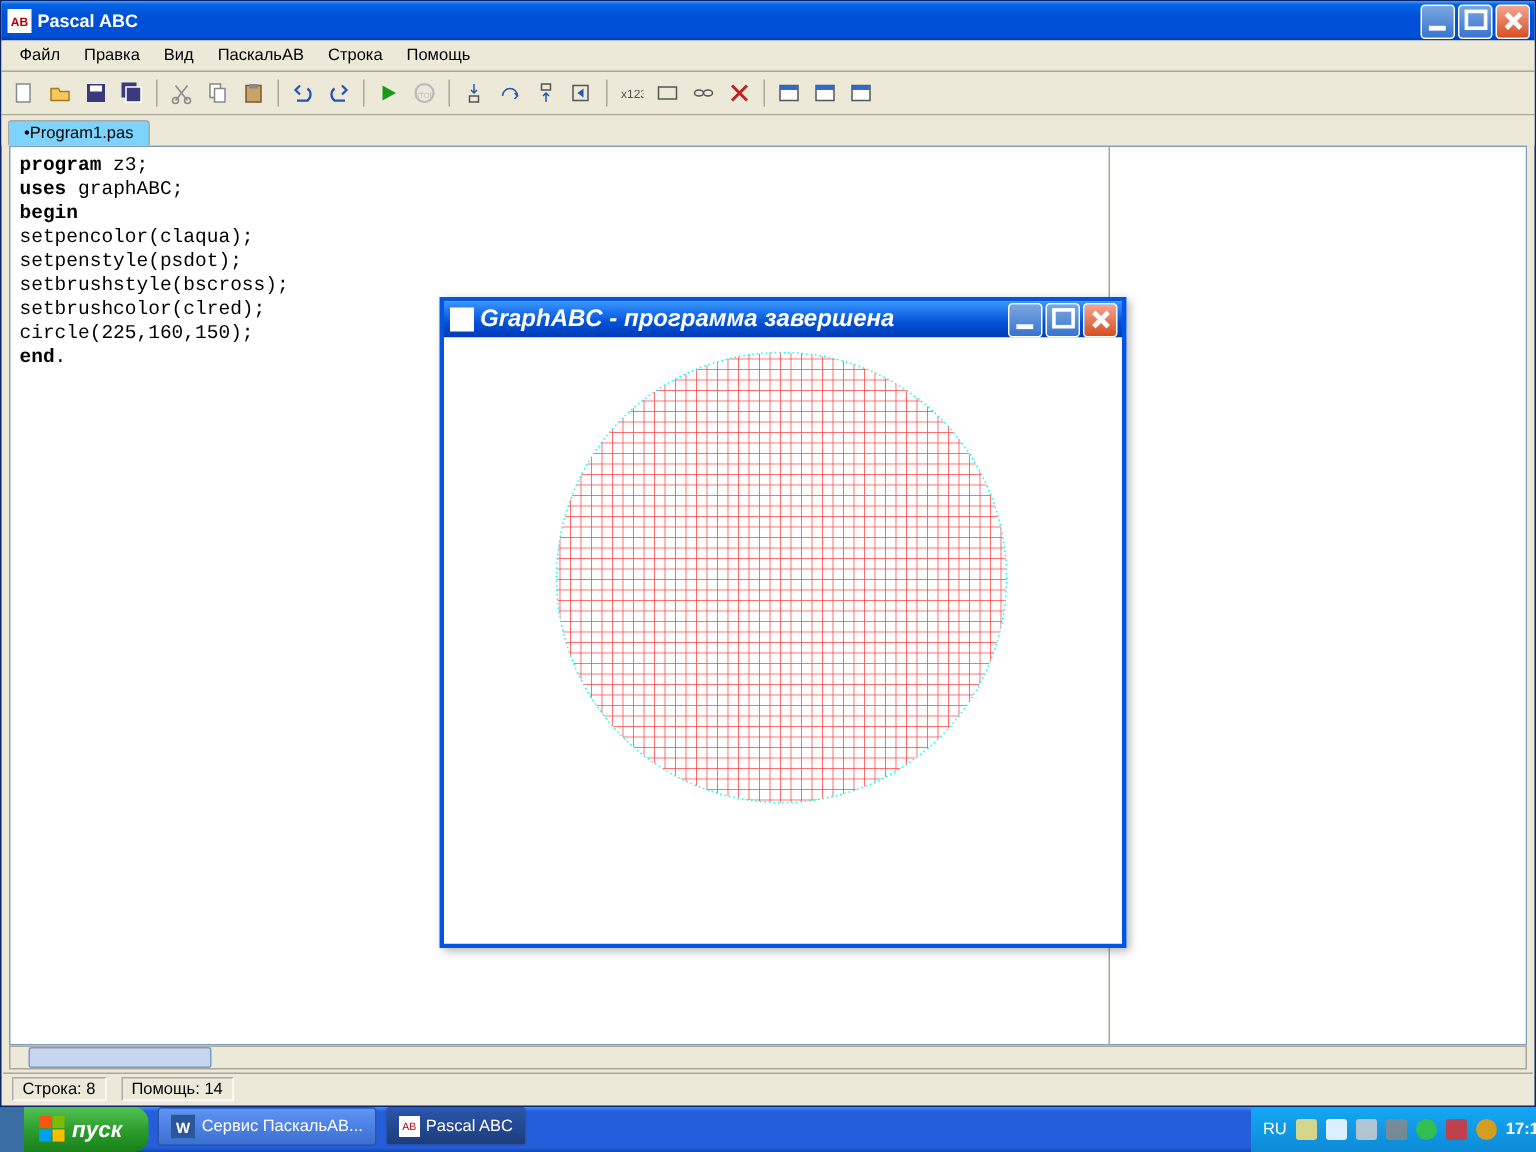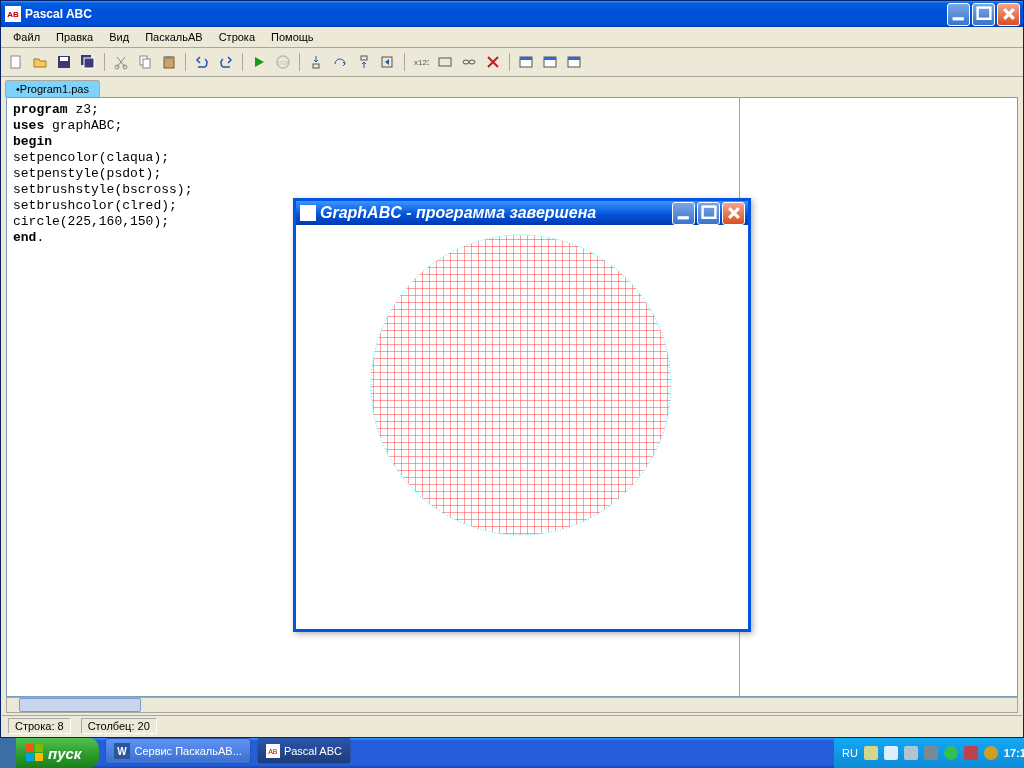--- a/index.html
+++ b/index.html
@@ -241,22 +241,22 @@
     <div class="h-scroll">
         <div class="thumb"></div>
       </div>
 
     <div class="ide-status">
       <span class="status-cell">
         <span>Строка:</span>
         <span>8</span>
       </span>
       <span class="status-cell">
-        <span>Столбец:</span>
-        <span>20</span>
+        <span>Помощь:</span>
+        <span>14</span>
       </span>
     </div>
   </div>
 
   <div class="graph-window">
     <div class="graph-title">
       <span class="app-icon"></span>
       <span>GraphABC - программа завершена</span>
       <div class="title-controls">
         <div class="win-btn min-btn">

